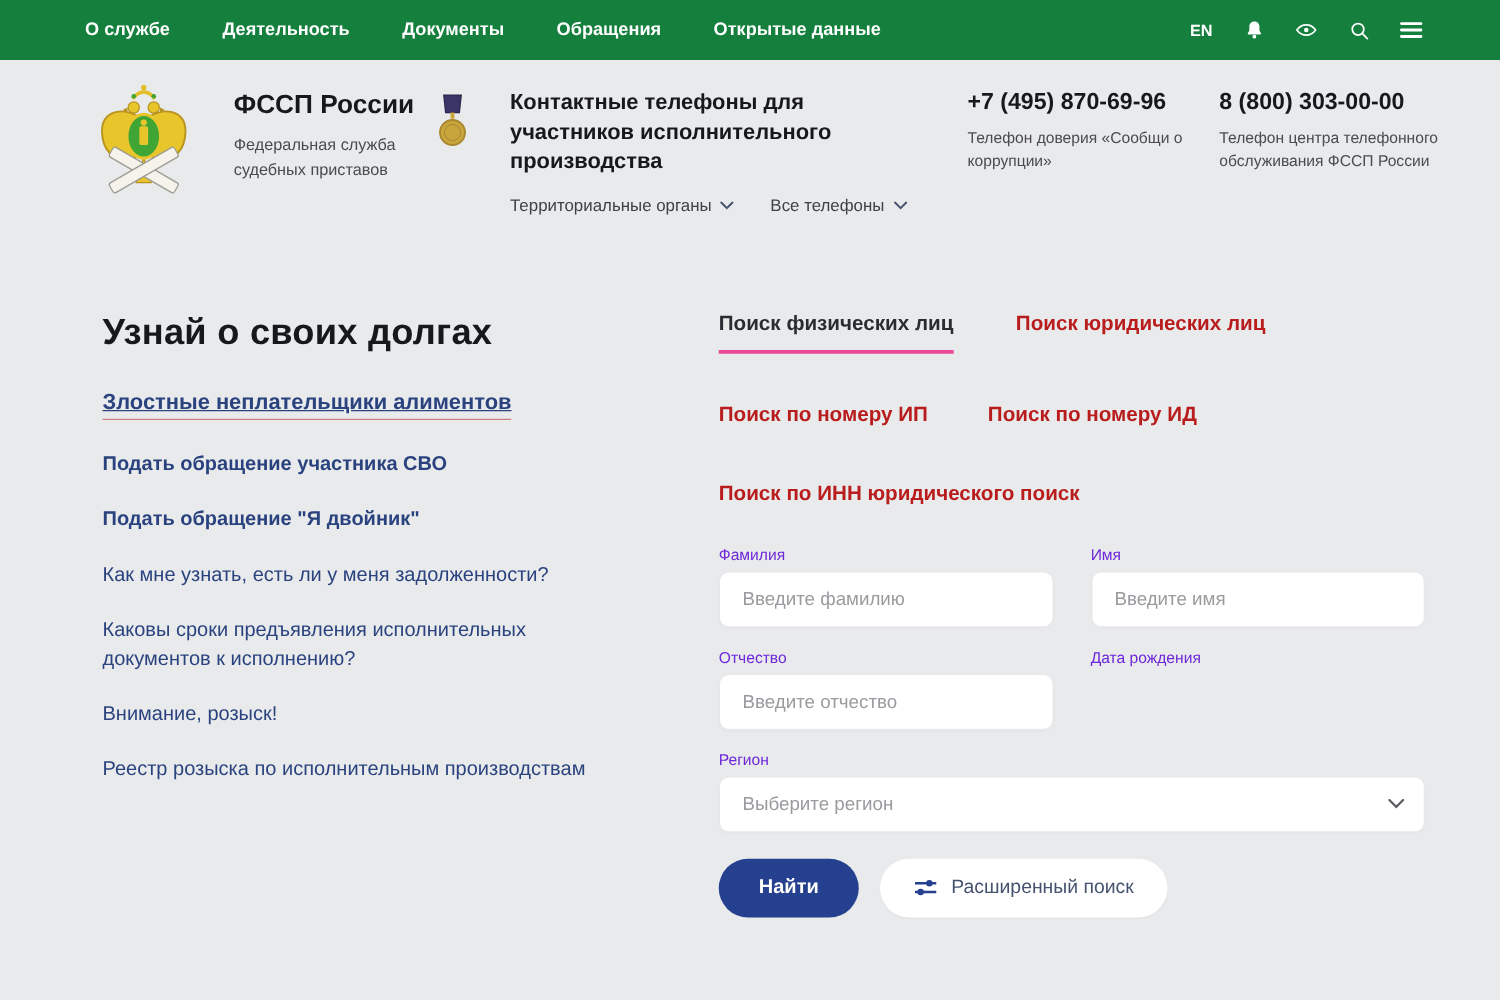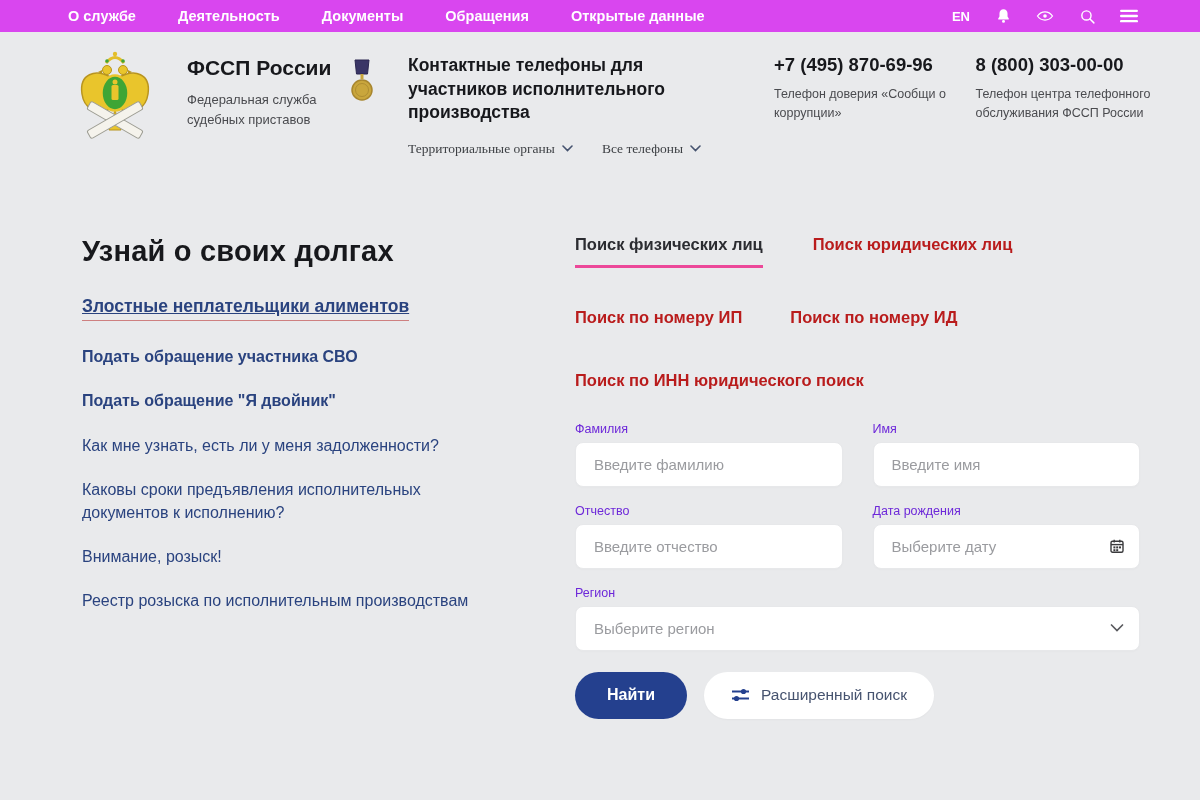--- a/index.html
+++ b/index.html
@@ -4,21 +4,21 @@
 <style>
   * { margin:0; padding:0; box-sizing:border-box; }
   html,body { width:1200px; height:800px; overflow:hidden; }
   body {
     background:#E9EAEC;
     font-family:"Liberation Sans","DejaVu Sans",sans-serif;
     color:#1A1B1F;
   }
   
   .topnav {
-    height:32px; background:#d946ef;
+    height:48px; background:#15803d;
     display:flex; align-items:center;
     padding:0 62px 0 68px;
   }
   .topnav-link {
     color:#FFFFFF; font-size:14.5px; font-weight:700;
     margin-right:42px; text-decoration:none; cursor:pointer; white-space:nowrap;
   }
   .topnav-right { margin-left:auto; display:flex; align-items:center; gap:24px; }
   .lang-btn { color:#FFFFFF; font-size:13px; font-weight:700; cursor:pointer; }
   .nav-icon { width:18px; height:18px; display:inline-flex; align-items:center; justify-content:center; cursor:pointer; }
@@ -26,21 +26,21 @@
 
   
   .header { display:flex; align-items:flex-start; padding:16px 40px 0 75px;gap:12px; }
   .logo-wrap { width:80px; height:95px; flex:0 0 auto; cursor:pointer; }
   .org-block { margin-left:20px; width:130px; padding-top:8px; }
   .org-title { font-size:21px; font-weight:700; color:#17181C; white-space:nowrap; }
   .org-subtitle { margin-top:10px; font-size:13px; line-height:1.5; color:#4A4B4F; }
   .medal-wrap { margin-left:22px; margin-top:10px; flex:0 0 auto; }
   .contact-block { margin-left:23px; width:362px; padding-top:6px; }
   .contact-title { font-size:17.5px; font-weight:700; line-height:1.35; color:#17181C; }
-  .contact-drops { display:flex; margin-top:16px;font-family:Liberation Serif, serif; }
+  .contact-drops { display:flex; margin-top:16px; }
   .drop { display:flex; align-items:center; gap:7px; font-size:13.5px; color:#3E4145; cursor:pointer; }
   .drop + .drop { margin-left:29px; }
   .phone-block { padding-top:6px; }
   .phone-1 { margin-left:20px; width:188px; }
   .phone-2 { margin-left:16px; width:200px; }
   .phone-number { font-size:18.5px; font-weight:700; color:#17181C; white-space:nowrap; cursor:pointer; }
   .phone-caption { margin-top:9px; font-size:12.5px; line-height:1.55; color:#4A4B4F; }
 
   
   .main { display:flex; padding:0 60px; margin-top:78px; }
@@ -250,36 +250,20 @@
         </div>
       </div>
       <div class="field">
         <label class="field-label">Отчество</label>
         <div class="input-wrap">
           <input class="text-input" type="text" placeholder="Введите отчество" style="">
         </div>
       </div>
       <div class="field">
         <label class="field-label">Дата рождения</label>
-        <div class="input-wrap">
-          <input class="text-input" type="text" placeholder="Выберите дату" style="">
-          <span class="input-icon">
-            <svg width="14" height="14" viewBox="0 0 14 14">
-                <rect x="1" y="2.2" width="12" height="11" rx="1.5" fill="none" stroke="#3A3A3C" stroke-width="1.4"></rect>
-                <line x1="1" y1="5.6" x2="13" y2="5.6" stroke="#3A3A3C" stroke-width="1.4"></line>
-                <line x1="4.2" y1="0.8" x2="4.2" y2="3.4" stroke="#3A3A3C" stroke-width="1.4"></line>
-                <line x1="9.8" y1="0.8" x2="9.8" y2="3.4" stroke="#3A3A3C" stroke-width="1.4"></line>
-                <rect x="3.4" y="7.4" width="2" height="2" fill="#3A3A3C"></rect>
-                <rect x="6.2" y="7.4" width="2" height="2" fill="#3A3A3C"></rect>
-                <rect x="9" y="7.4" width="2" height="2" fill="#3A3A3C"></rect>
-                <rect x="3.4" y="10.2" width="2" height="2" fill="#3A3A3C"></rect>
-                <rect x="6.2" y="10.2" width="2" height="2" fill="#3A3A3C"></rect>
-              </svg>
-          </span>
-        </div>
       </div>
       <div class="field field-span2">
         <label class="field-label">Регион</label>
         <div class="input-wrap">
           <input class="text-input" type="text" readonly="" placeholder="Выберите регион" style="">
           <span class="input-icon">
             <svg width="14" height="9" viewBox="0 0 14 9" fill="none">
                 <path d="M1.5 1.5 L7 7 L12.5 1.5" stroke="#5A5B5F" stroke-width="1.7" stroke-linecap="round"></path>
               </svg>
           </span>

